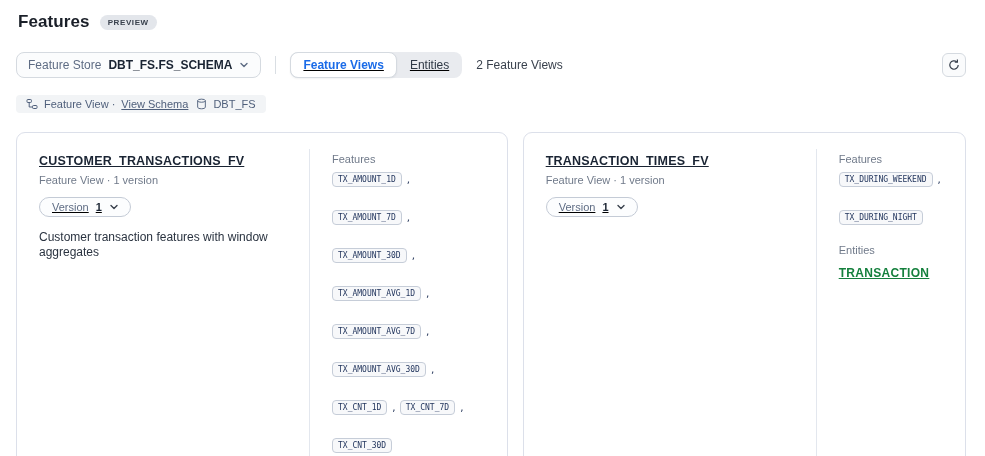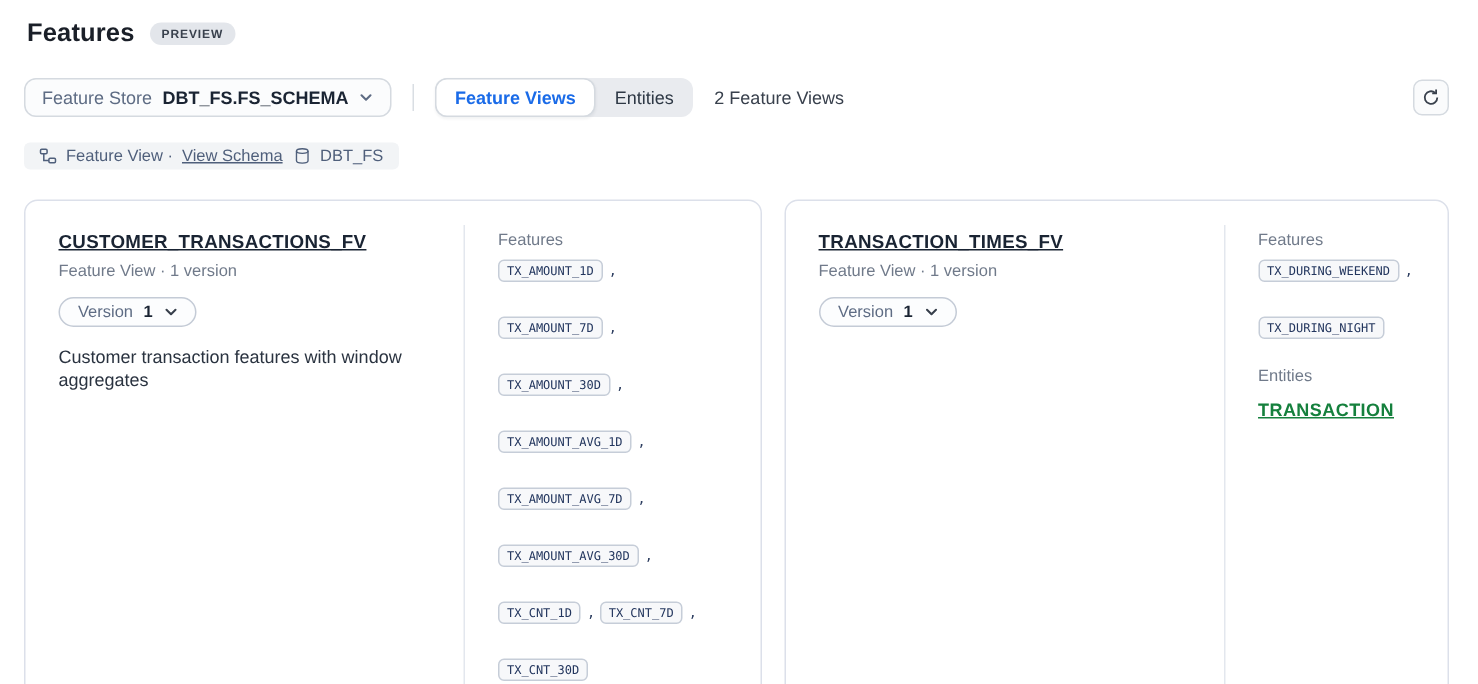--- a/index.html
+++ b/index.html
@@ -16,21 +16,21 @@
 
   
   .toolbar { display: flex; align-items: center; margin: 20px 19px 0 16px; height: 26px; }
   .store-select { display: inline-flex; align-items: center; gap: 7px; height: 26px;
     padding: 0 11px; background: #FBFCFD; border: 1px solid #D5DAE0; border-radius: 8px;
     cursor: pointer; font-family: inherit; }
   .store-label { font-size: 12px; color: #5E6C84; }
   .store-value { font-size: 12px; font-weight: 700; color: #1A2433; }
   .chev { display: inline-flex; align-items: center; }
   .vsep { width: 1px; height: 18px; background: #D9DEE3; margin: 0 14px; }
-  .tabs { display: inline-flex; align-items: center; background: #E9EBEF; border-radius: 8px; }
+  .tabs { display: inline-flex; align-items: center; background: #E9EBEF; border-radius: 8px; text-decoration: underline; }
   .tab { border: 1px solid transparent; background: transparent; font-family: inherit;
     font-size: 12px; color: #2E3845; font-weight: 500; padding: 5px 12px; border-radius: 8px;
     cursor: pointer; }
   .tab.active { background: #ffffff; border-color: #D5DAE0; color: #1A6BE8; font-weight: 700;
     box-shadow: 0 1px 2px rgba(20,30,50,.06); }
   .count { font-size: 12px; color: #39414D; margin-left: 14px; }
   .refresh { margin-left: auto; width: 24px; height: 24px; display: inline-flex;
     align-items: center; justify-content: center; background: #FAFBFC;
     border: 1px solid #D5DAE0; border-radius: 6px; cursor: pointer; }
 
@@ -44,21 +44,21 @@
   
   .cards { margin: 18px 19px 0 16px; display: flex; flex-direction: row; gap: 15px; }
   .card { display: flex; background: #ffffff; border: 1px solid #DCE0EA; border-radius: 9px;
     min-height: 130px; }
   .card-left { flex: 0 0 292px; padding: 18px 4px 18px 22px; }
   .card-title { display: inline-block; font-size: 12.5px; font-weight: 700; color: #1A2433;
     text-decoration: underline; letter-spacing: .2px; cursor: pointer; }
   .card-sub { font-size: 11px; color: #707A8A; margin-top: 5px; }
   .version-pill { display: inline-flex; align-items: center; gap: 7px; margin-top: 11px;
     padding: 3px 11px 3px 12px; background: #FCFDFE; border: 1px solid #C4CBD6;
-    border-radius: 12px; cursor: pointer; font-family: inherit; }
+    border-radius: 12px; cursor: pointer; font-family: inherit; text-decoration: underline; }
   .v-label { font-size: 11px; color: #5E6C84; }
   .v-value { font-size: 11px; font-weight: 700; color: #1A2433; }
   .card-desc { font-size: 12px; color: #2A3340; line-height: 1.28; margin-top: 13px;
     max-width: 266px; }
   .card-right { flex: 1 1 auto; border-left: 1px solid #E3E7EE; margin: 16px 0 13px 0;
     padding: 4px 20px 0 22px; }
   .col-label { font-size: 11px; color: #707A8A; margin-bottom: 7px; }
   .chips { display: flex; flex-wrap: wrap; align-items: center; row-gap: 23px; max-width: 620px; }
   .chip-item { display: inline-flex; align-items: center; }
   .chip { display: inline-block; font-family: "DejaVu Sans Mono", monospace; font-size: 8px;

